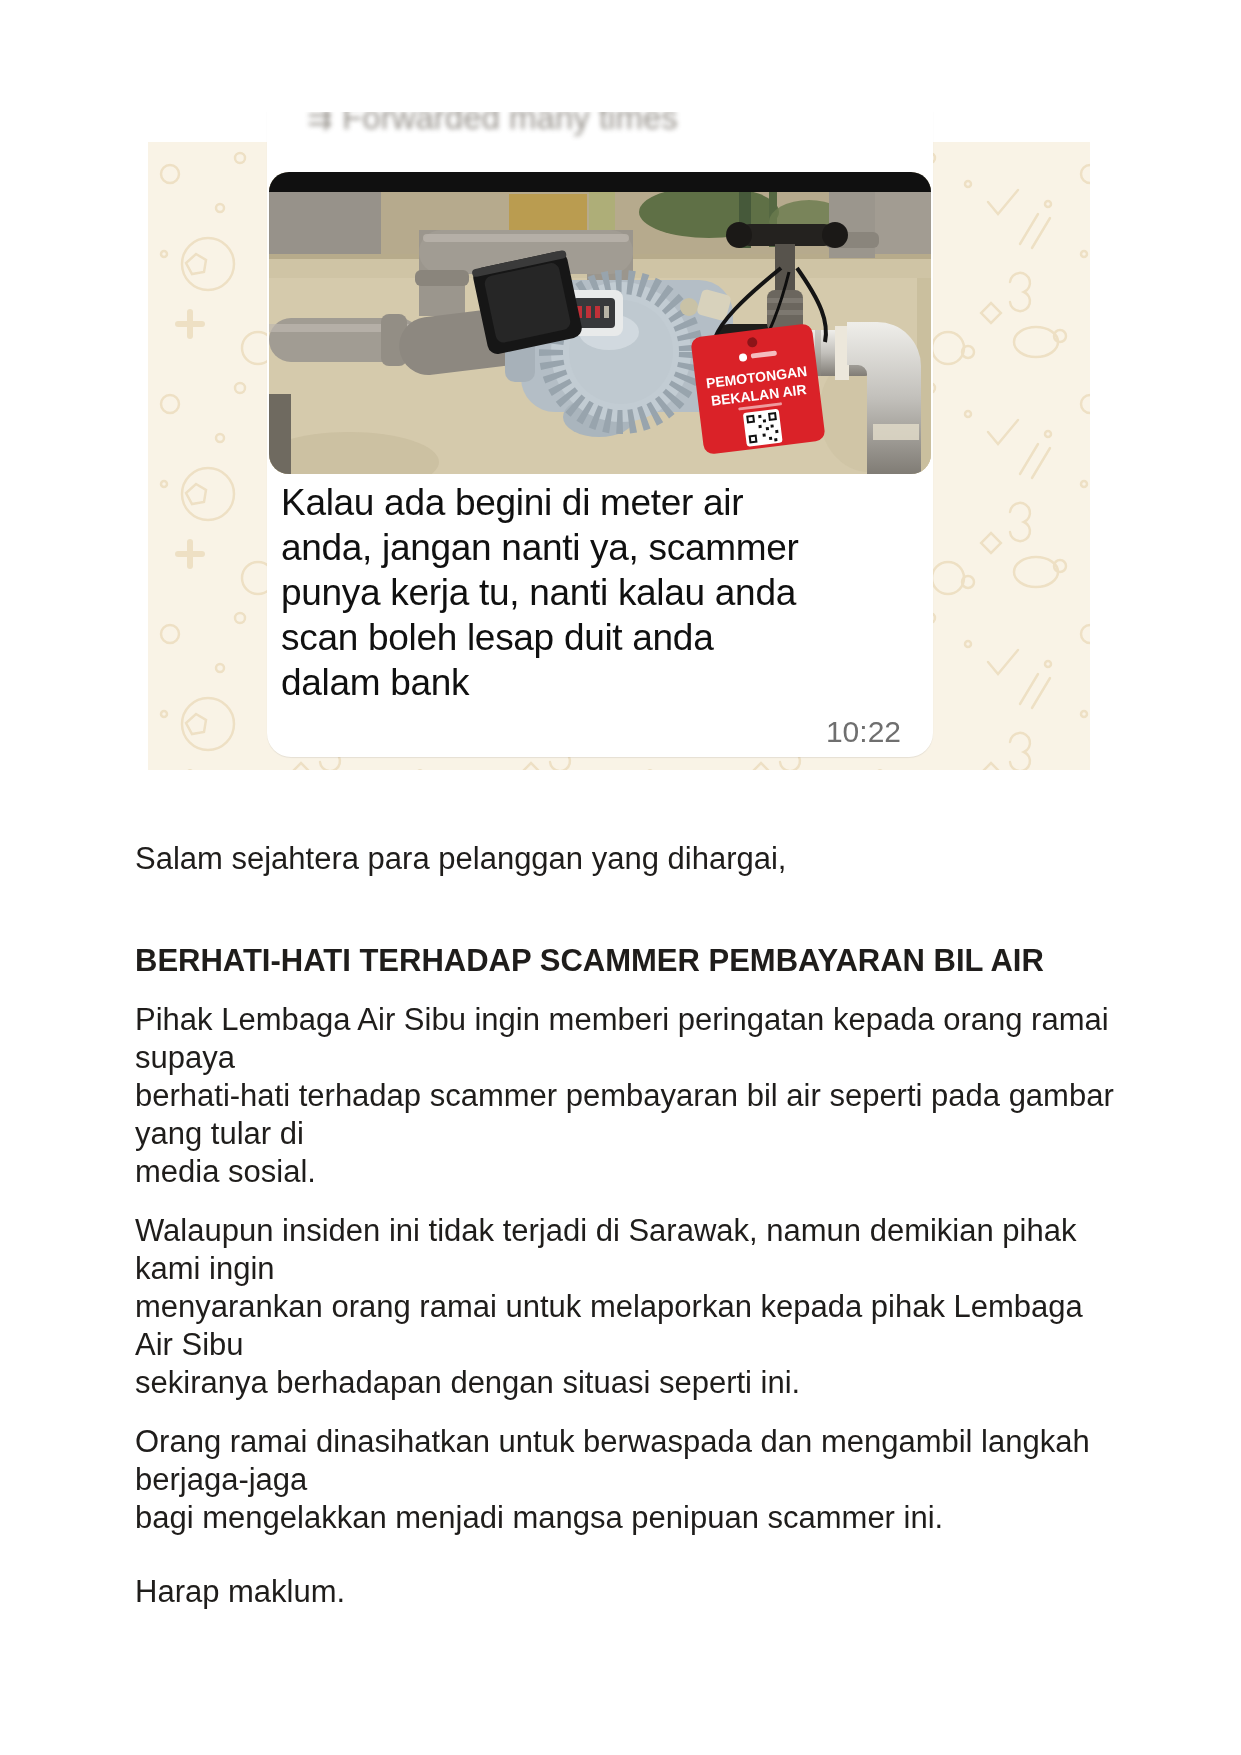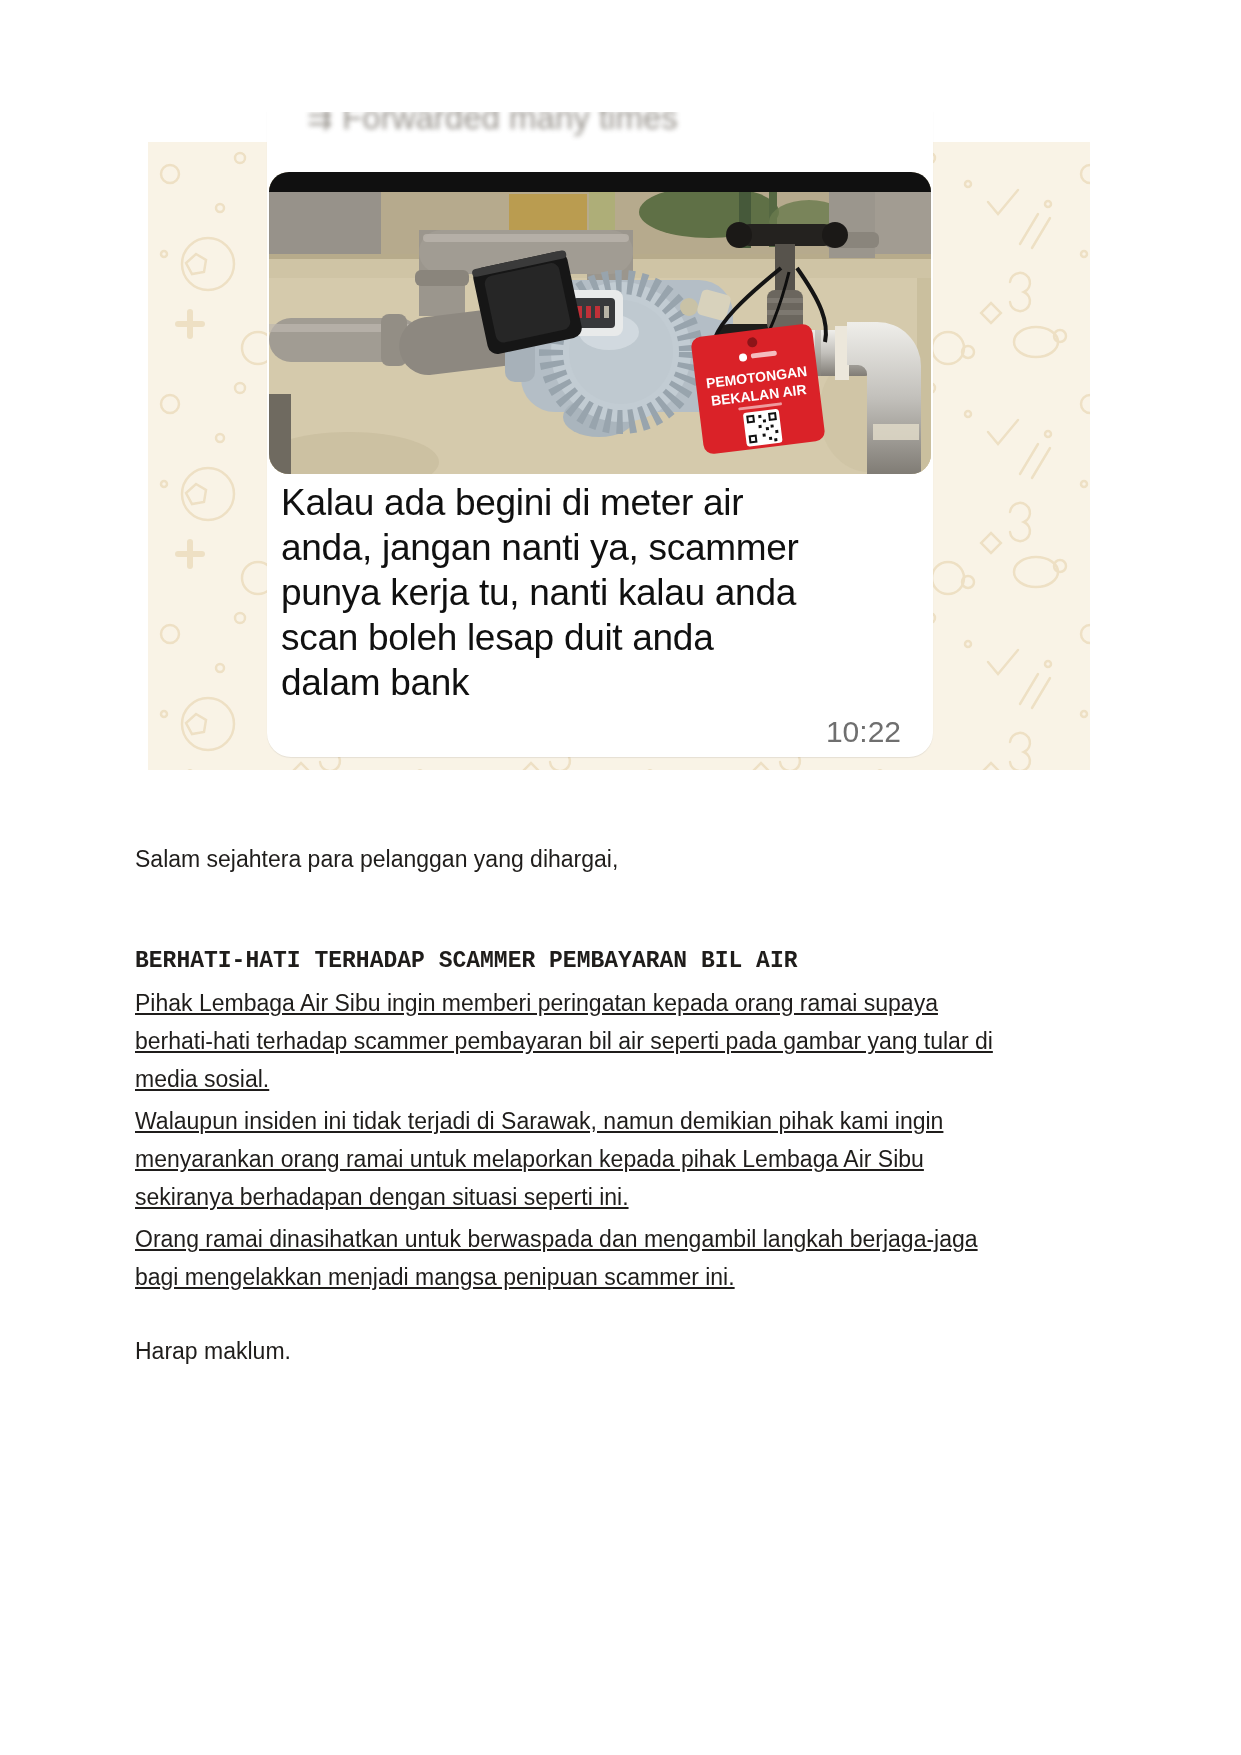--- a/index.html
+++ b/index.html
@@ -21,23 +21,23 @@
   }
   .fwd-ic{font-size:30px;}
   .photo{
     position:absolute;left:2px;top:87px;width:662px;height:302px;
     border-radius:20px;overflow:hidden;background:#d7cdb1;
   }
   .photo svg{display:block;width:662px;height:302px;}
   .caption{position:absolute;left:14px;top:395px;color:#101010;font-size:37px;line-height:45px;letter-spacing:-0.3px;}
   .timestamp{position:absolute;right:32px;top:630px;color:#6f6f6f;font-size:30px;}
   
-  .doc{position:absolute;left:135px;top:840px;width:985px;color:#1f1d1b;font-size:23px;line-height:38px;}
-  .doc .heading{font-weight:700;margin-top:64px;font-family:Liberation Mono, monospace;}
-  .doc .para{margin-top:4px;text-decoration:underline;}
+  .doc{position:absolute;left:135px;top:840px;width:985px;color:#1f1d1b;font-size:31px;line-height:38px;}
+  .doc .heading{font-weight:700;margin-top:64px;}
+  .doc .para{margin-top:21px;}
   .doc .closing{margin-top:36px;}
 </style>
 </head>
 <body>
 
 <div class="page">
 
   <div class="wa-shot">
     <div class="wa-wallpaper">
       <svg xmlns="http://www.w3.org/2000/svg">

